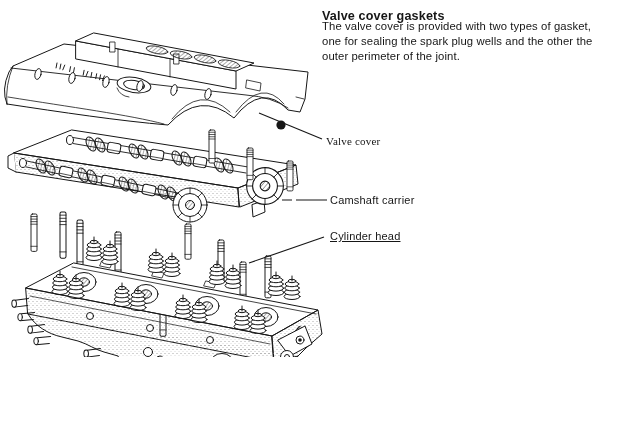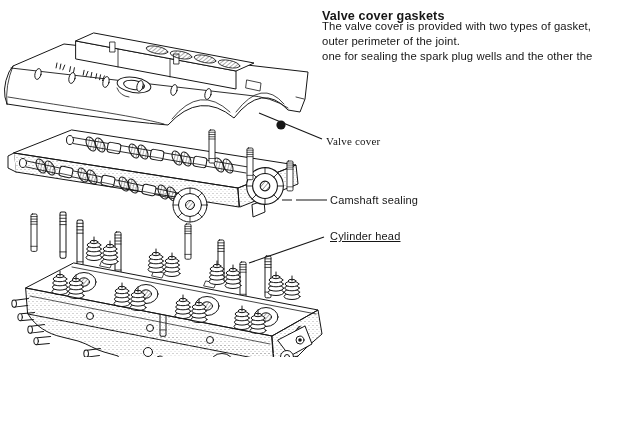--- a/index.html
+++ b/index.html
@@ -265,22 +265,22 @@
       <circle cx="281" cy="125" r="4.6" fill="#161616" stroke="none"></circle>
       <line x1="282" y1="200" x2="327" y2="200" stroke-dasharray="10 4 32 4"></line>
       <line x1="249" y1="263" x2="324" y2="237"></line>
     </g>
   </svg>
 
   <h1 class="heading">Valve cover gaskets</h1>
 
   <div class="para">
     <div>The valve cover is provided with two types of gasket,</div>
+    <div>one for sealing the spark plug wells and the other the</div>
     <div>outer perimeter of the joint.</div>
-    <div>one for sealing the spark plug wells and the other the</div>
   </div>
 
   <div class="callout c0">Valve cover</div>
-  <div class="callout c1">Camshaft sealing</div>
+  <div class="callout c1">Camshaft carrier</div>
   <div class="callout c2">Cylinder head</div>
 
   <div class="fignum">146 892</div>
 </div>
 
 </body></html>

